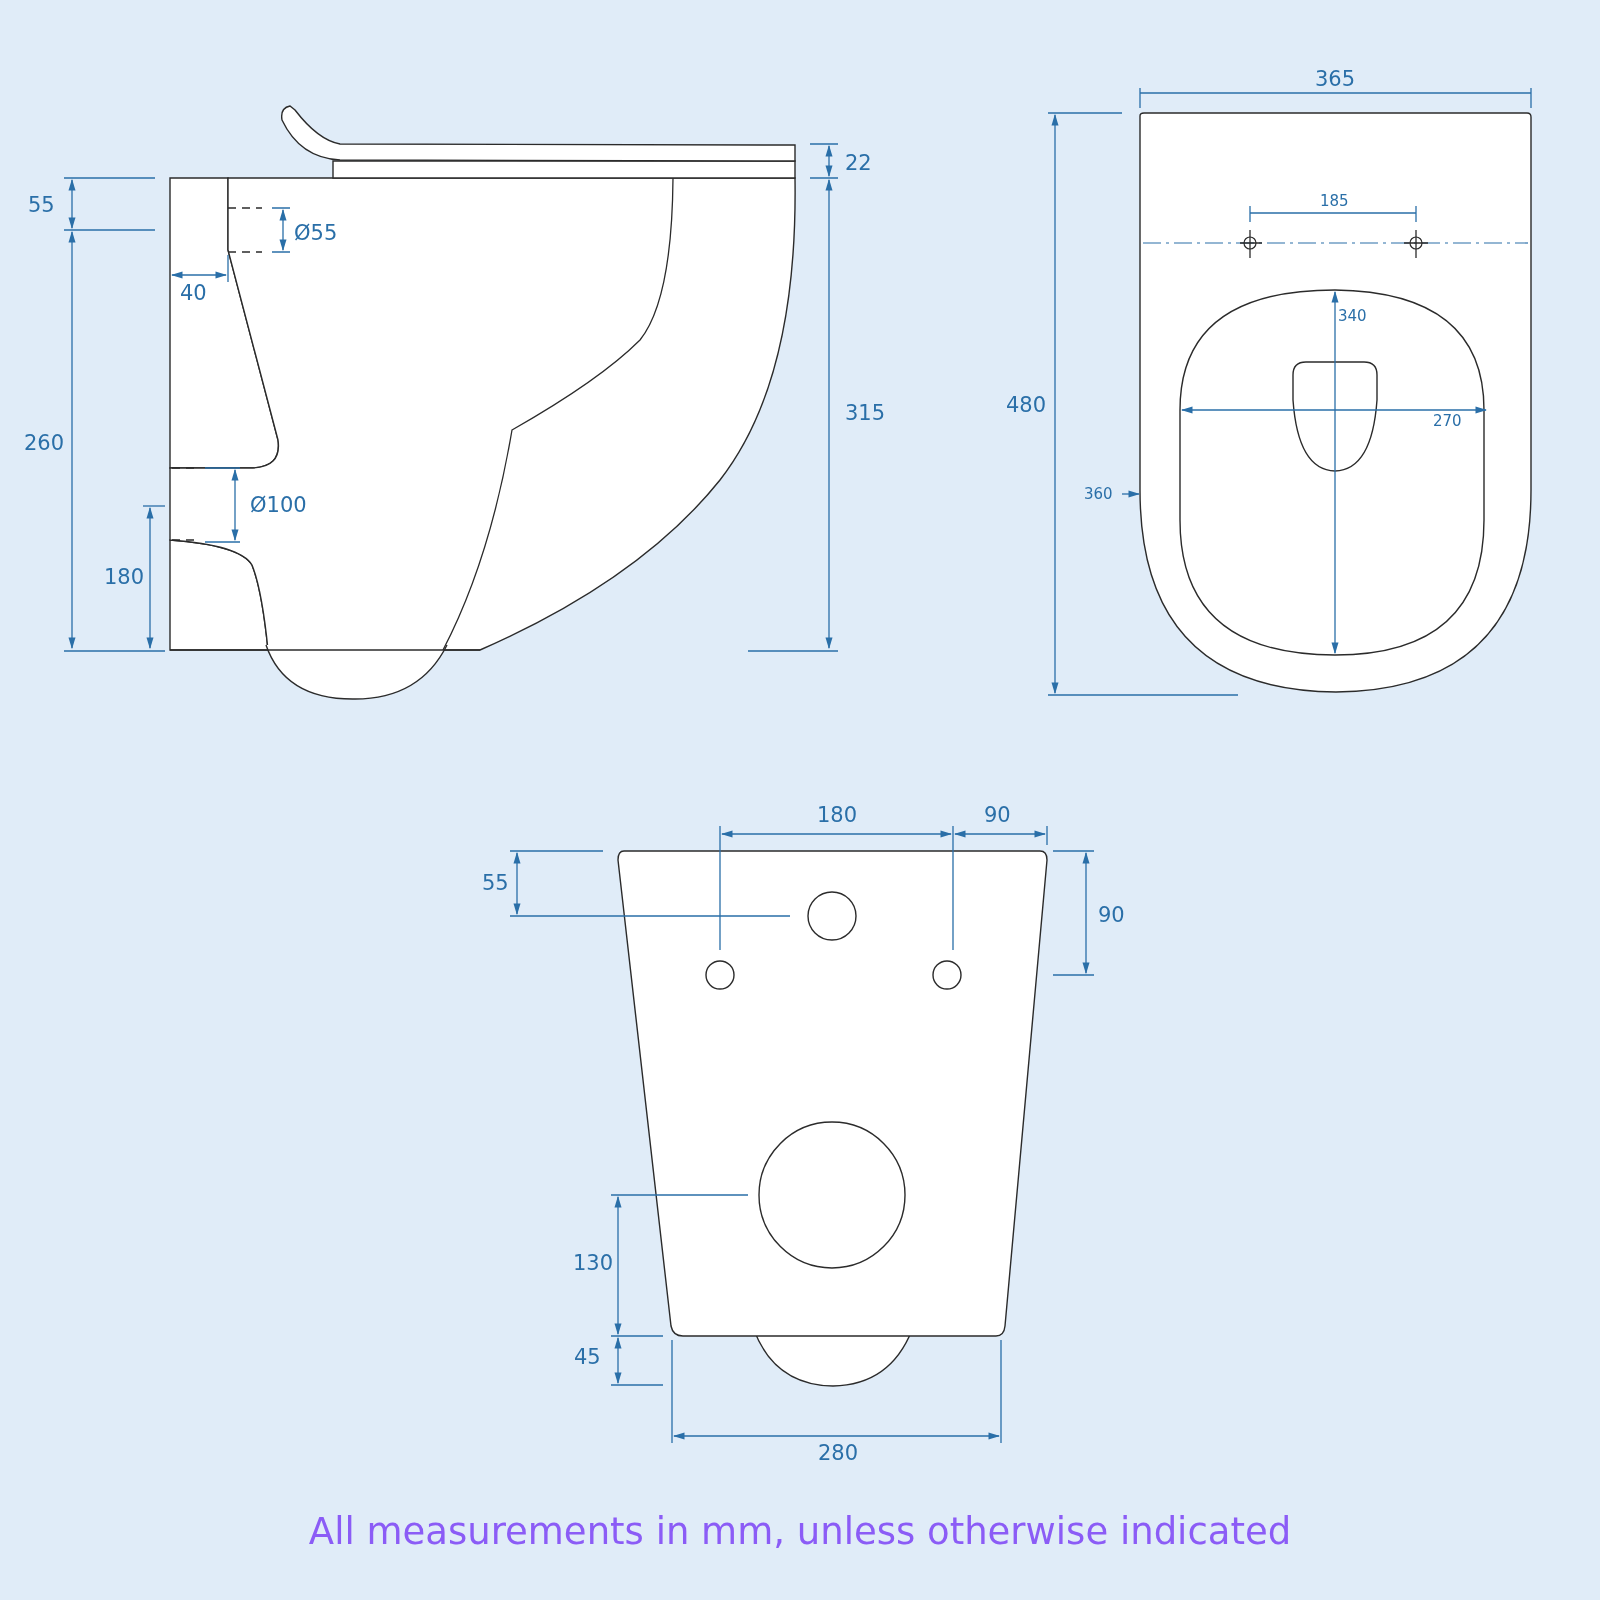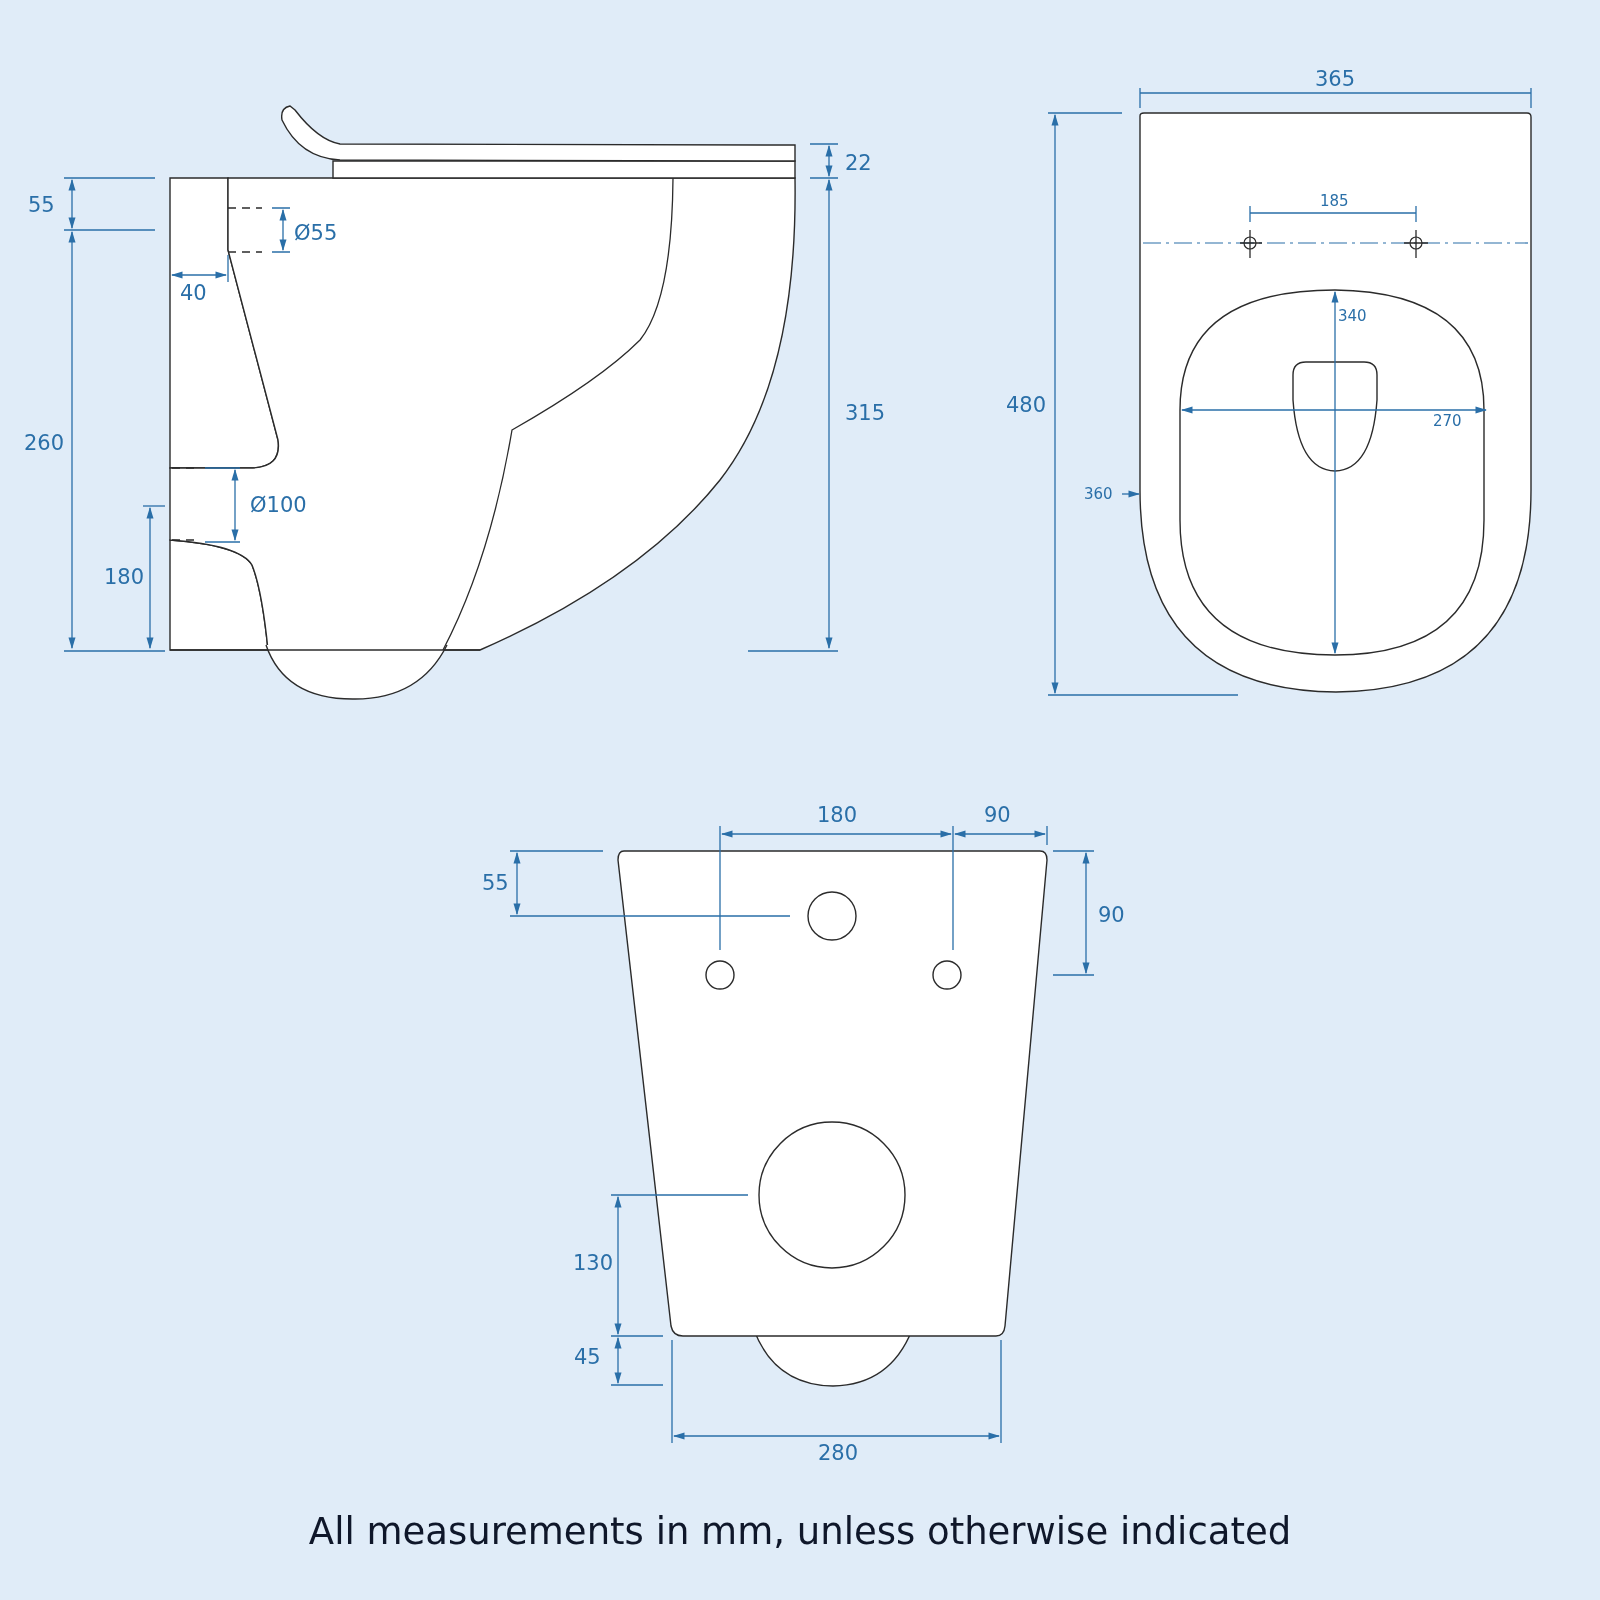--- a/index.html
+++ b/index.html
@@ -5,21 +5,21 @@
   html,body{margin:0;padding:0;}
   body{width:1600px;height:1600px;background:#e0ecf8;overflow:hidden;font-family:"DejaVu Sans",sans-serif;}
   #canvas{position:absolute;left:0;top:0;width:1600px;height:1600px;}
   .part{fill:#ffffff;stroke:#2b2b2b;stroke-width:1.4;}
   .edge{fill:none;stroke:#2b2b2b;stroke-width:1.3;}
   .dash{fill:none;stroke:#2b2b2b;stroke-width:1.3;stroke-dasharray:8 6;}
   .dim{fill:none;stroke:#2a6fa8;stroke-width:1.3;}
   .centerline{fill:none;stroke:#2a6fa8;stroke-width:1.2;stroke-dasharray:18 5 3 5;}
   .lbl{fill:#2a6fa8;font-family:"DejaVu Sans",sans-serif;font-size:21px;}
   .lbl-s{fill:#2a6fa8;font-family:"DejaVu Sans",sans-serif;font-size:15px;}
-  .note{position:absolute;left:0;top:1510px;width:1600px;text-align:center;color:#0f172a;font-family:"DejaVu Sans",sans-serif;font-size:37px;}
+  .note{position:absolute;left:0;top:1510px;width:1600px;text-align:center;color:#8b5cf6;font-family:"DejaVu Sans",sans-serif;font-size:37px;}
 </style>
 </head>
 <body>
 
 <svg id="canvas" viewBox="0 0 1600 1600" xmlns="http://www.w3.org/2000/svg">
   <defs>
     <marker id="arr" viewBox="0 0 10 10" refX="9" refY="5" markerWidth="9" markerHeight="9" orient="auto-start-reverse">
       <path d="M0,2 L10,5 L0,8 z" fill="#2a6fa8"></path>
     </marker>
   </defs>

